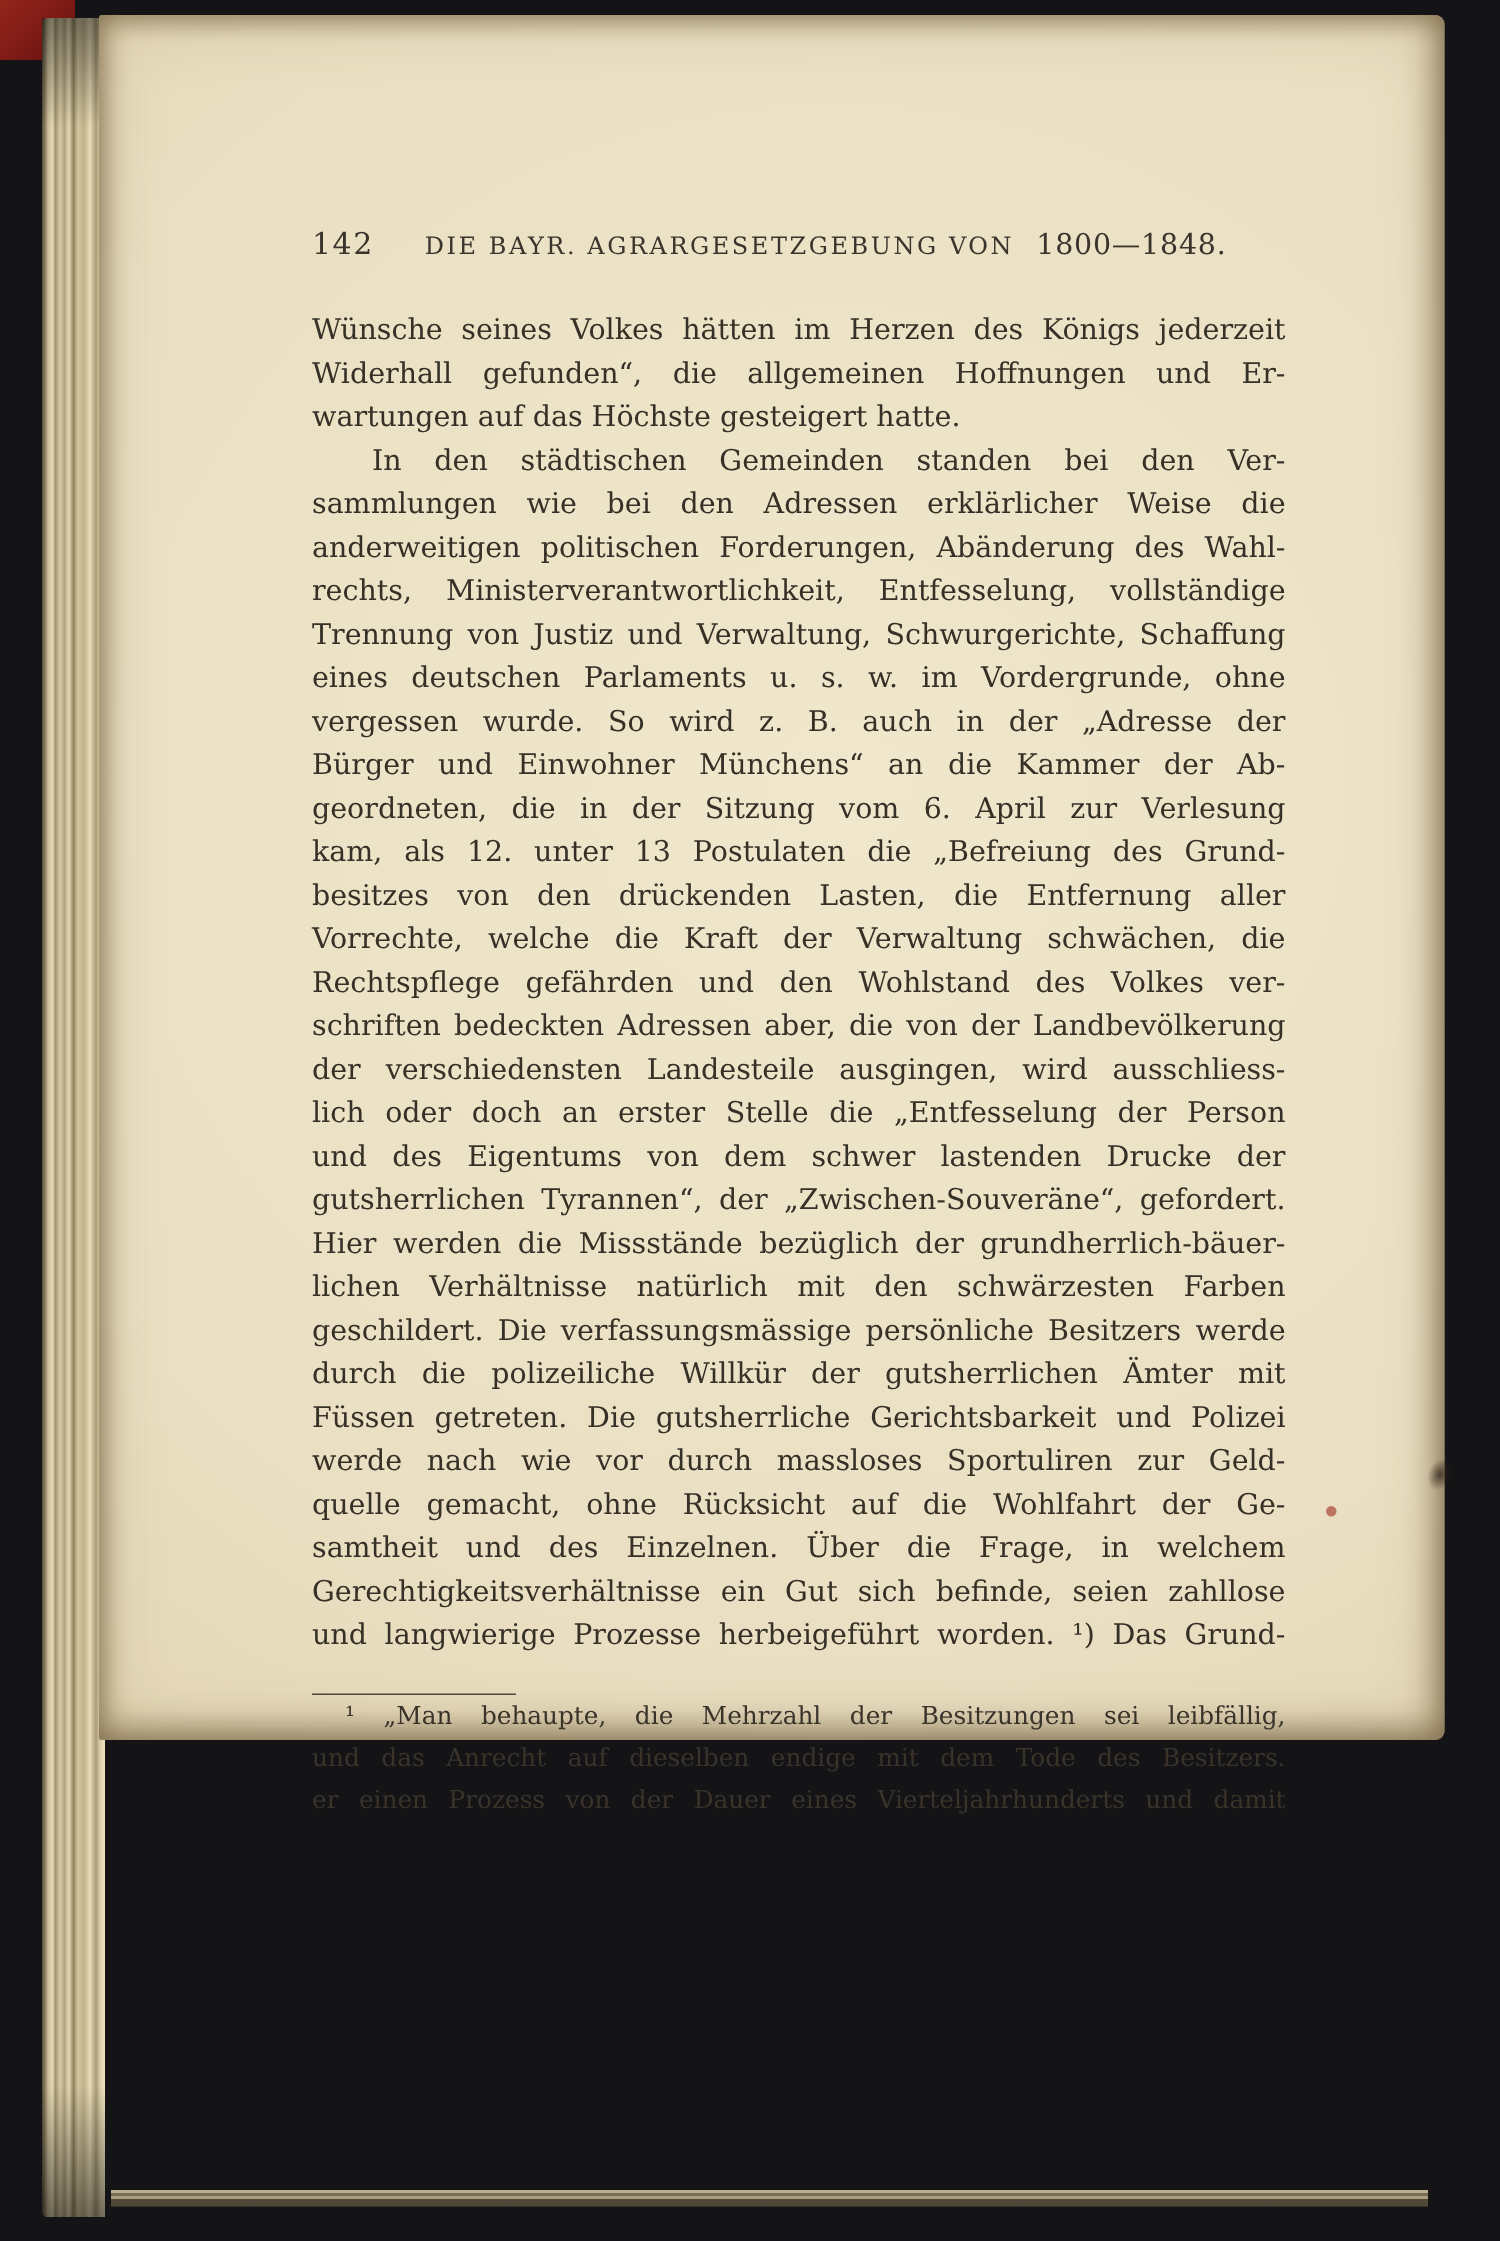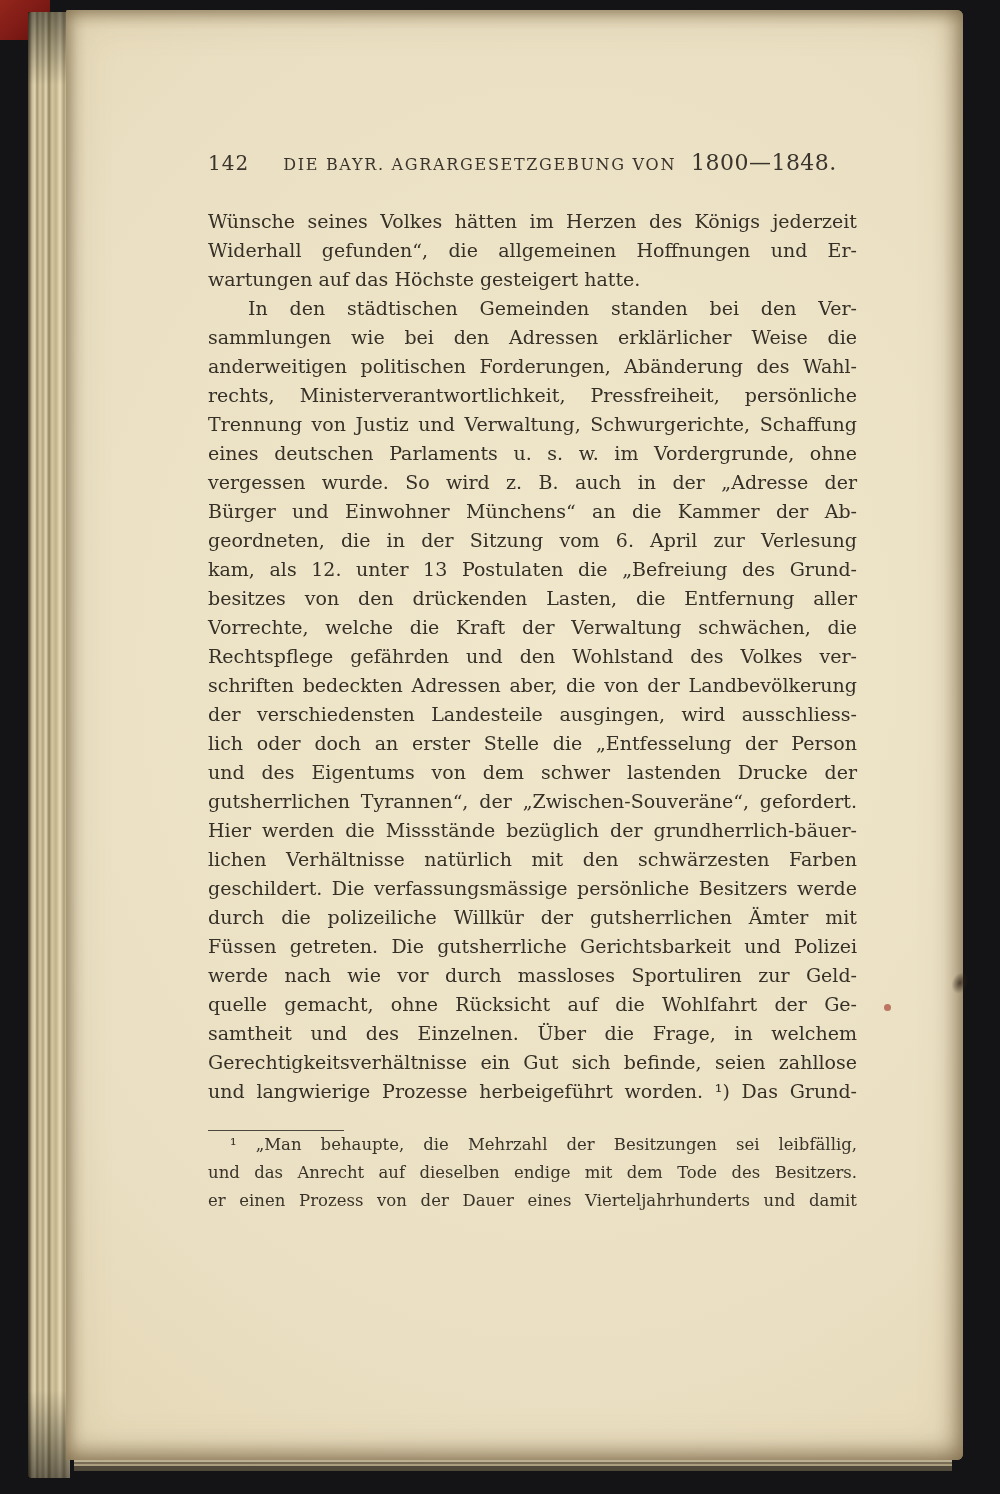--- a/index.html
+++ b/index.html
@@ -27,21 +27,21 @@
     border-radius:3px 0 0 3px;
   }
   .page-stack::after {
     content:""; position:absolute; inset:0;
     background:linear-gradient(180deg, rgba(0,0,0,.45) 0%, rgba(0,0,0,0) 5%,
       rgba(0,0,0,0) 94%, rgba(0,0,0,.5) 100%);
   }
 
   
   .page {
-    position:absolute; left:66px; top:10px; width:897px; height:1450px;
+    position:absolute; left:66px; top:10px; width:897px; height:1150px;
     background:radial-gradient(120% 90% at 55% 45%, #f0e7cc 0%, #eadfc2 55%, #ddcfa9 100%);
     box-shadow:
       inset 0 0 46px rgba(120,95,50,.22),
       inset -10px 0 18px rgba(80,60,30,.32),
       inset 7px 0 14px rgba(90,70,40,.25),
       inset 0 -12px 18px rgba(90,70,40,.28),
       inset 0 8px 12px rgba(90,70,40,.18);
     border-radius:2px 6px 6px 2px;
   }
   .page-bottom-edges {
@@ -50,21 +50,21 @@
       #d8cba6 0 2px, #8a7c60 2px 4px, #c4b690 4px 6px, #5a5240 6px 11px);
     opacity:.85;
   }
 
   .page-inner { position:absolute; inset:0; padding:140px 106px 0 142px; }
 
   
   .header { display:flex; align-items:baseline; color:#3a342c; white-space:nowrap; }
   .page-num { font-size:20px; letter-spacing:1px; }
   .running-title { margin-left:34px; font-size:16px; letter-spacing:1.7px; }
-  .running-title .years { font-size:22px; letter-spacing:.5px; margin-left:8px; }
+  .running-title .years { font-size:19px; letter-spacing:.5px; margin-left:8px; }
 
   
   .body-text { margin-top:32px; font-size:19px; line-height:29px; color:#363027; }
   .line { text-align:justify; text-align-last:justify; }
   .line.last { text-align-last:left; }
   .indent-first .line:first-child { text-indent:40px; }
 
   
   .footnote-rule {
     margin-top:24px; width:136px; height:0;
@@ -106,21 +106,21 @@
       <div class="body-text">
         <div class="para">
             <div class="line">Wünsche seines Volkes hätten im Herzen des Königs jederzeit</div>
             <div class="line">Widerhall gefunden“, die allgemeinen Hoffnungen und Er-</div>
             <div class="line last">wartungen auf das Höchste gesteigert hatte.</div>
           </div>
         <div class="para indent-first">
             <div class="line">In den städtischen Gemeinden standen bei den Ver-</div>
             <div class="line">sammlungen wie bei den Adressen erklärlicher Weise die</div>
             <div class="line">anderweitigen politischen Forderungen, Abänderung des Wahl-</div>
-            <div class="line">rechts, Ministerverantwortlichkeit, Pressfreiheit, persönliche</div>
+            <div class="line">rechts, Ministerverantwortlichkeit, Entfesselung, vollständige</div>
             <div class="line">Trennung von Justiz und Verwaltung, Schwurgerichte, Schaffung</div>
             <div class="line">eines deutschen Parlaments u. s. w. im Vordergrunde, ohne</div>
             <div class="line">vergessen wurde. So wird z. B. auch in der „Adresse der</div>
             <div class="line">Bürger und Einwohner Münchens“ an die Kammer der Ab-</div>
             <div class="line">geordneten, die in der Sitzung vom 6. April zur Verlesung</div>
             <div class="line">kam, als 12. unter 13 Postulaten die „Befreiung des Grund-</div>
             <div class="line">besitzes von den drückenden Lasten, die Entfernung aller</div>
             <div class="line">Vorrechte, welche die Kraft der Verwaltung schwächen, die</div>
             <div class="line">Rechtspflege gefährden und den Wohlstand des Volkes ver-</div>
             <div class="line">schriften bedeckten Adressen aber, die von der Landbevölkerung</div>

